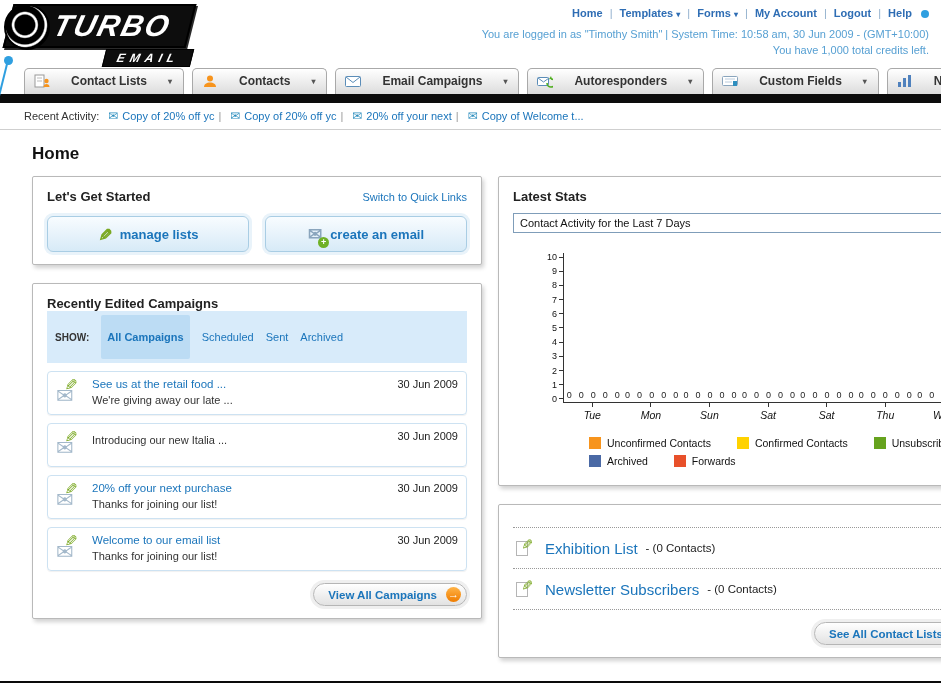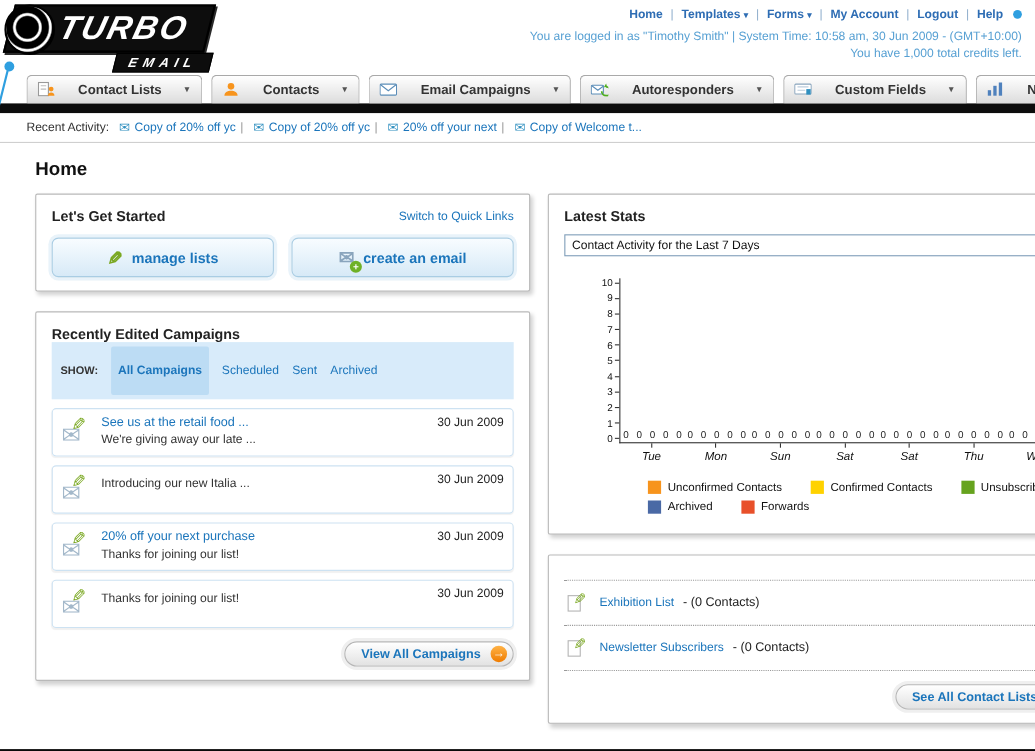--- a/index.html
+++ b/index.html
@@ -165,21 +165,21 @@
   .legend-row { display:flex; gap:26px; margin-bottom:6px; }
   .legend-item { display:inline-flex; align-items:center; gap:6px; font-size:10.5px; color:#111; }
   .legend-swatch { width:12px; height:12px; display:inline-block; flex:none; }
 
   
   .cl-list { margin-top:10px; border-top:1px dotted #999; }
   .cl-row { border-bottom:1px dotted #999; padding:9px 2px; display:flex; align-items:center; gap:8px; }
   .doc-pen { position:relative; width:22px; height:22px; flex:none; }
   .doc-pen .sheet { position:absolute; left:1px; top:4px; width:12px; height:15px; background:#fff; border:1px solid #b5b5b5; }
   .doc-pen .pen2 { position:absolute; left:6px; top:-1px; color:#7aa821; font-size:14px; transform:rotate(90deg); }
-  .cl-row a { font-size:11px; color:#1b75bb; }
+  .cl-row a { font-size:15px; color:#1b75bb; }
   .cl-count { font-size:11.5px; color:#222; }
 </style>
 </head>
 <body>
 
 <div class="header">
   <div class="logo">
     <span class="logo-gauge"></span>
     <div class="logo-main">TURBO</div>
     <div class="logo-sub">EMAIL</div>
@@ -370,20 +370,21 @@
             <span class="camp-sub">Thanks for joining our list!</span>
           </span>
           <span class="camp-date">30 Jun 2009</span>
         </div>
         <div class="camp-item">
           <span class="env-pen">
               <span class="env">✉</span>
               <span class="pen">✎</span>
             </span>
           <span class="camp-texts">
+            <a>Welcome to our email list</a>
             <span class="camp-sub">Thanks for joining our list!</span>
           </span>
           <span class="camp-date">30 Jun 2009</span>
         </div>
 
         <div class="btn-row">
           <button class="pill">
             <span>View All Campaigns</span>
             <span class="orange-arrow">→</span>
           </button>

